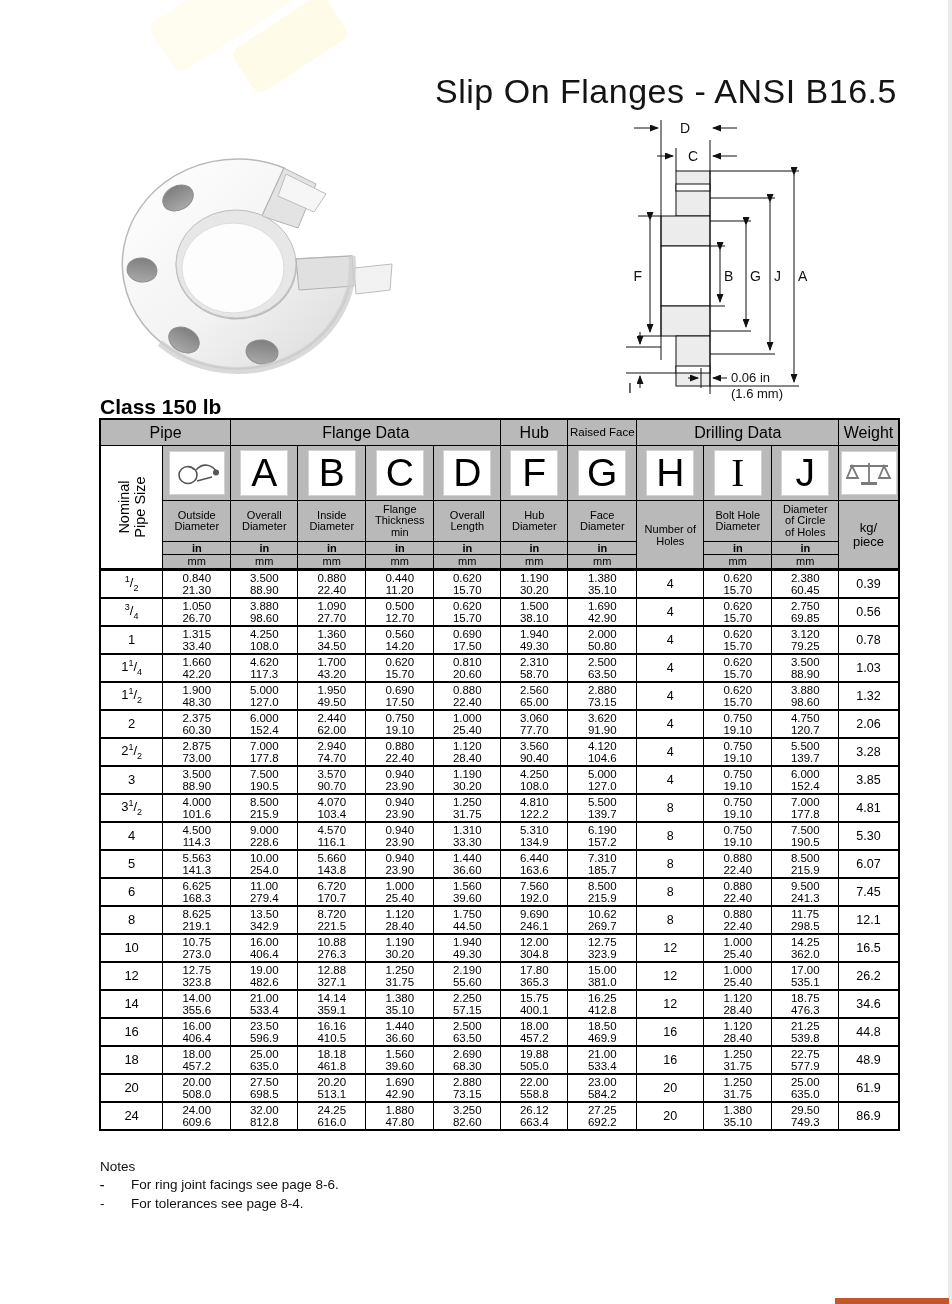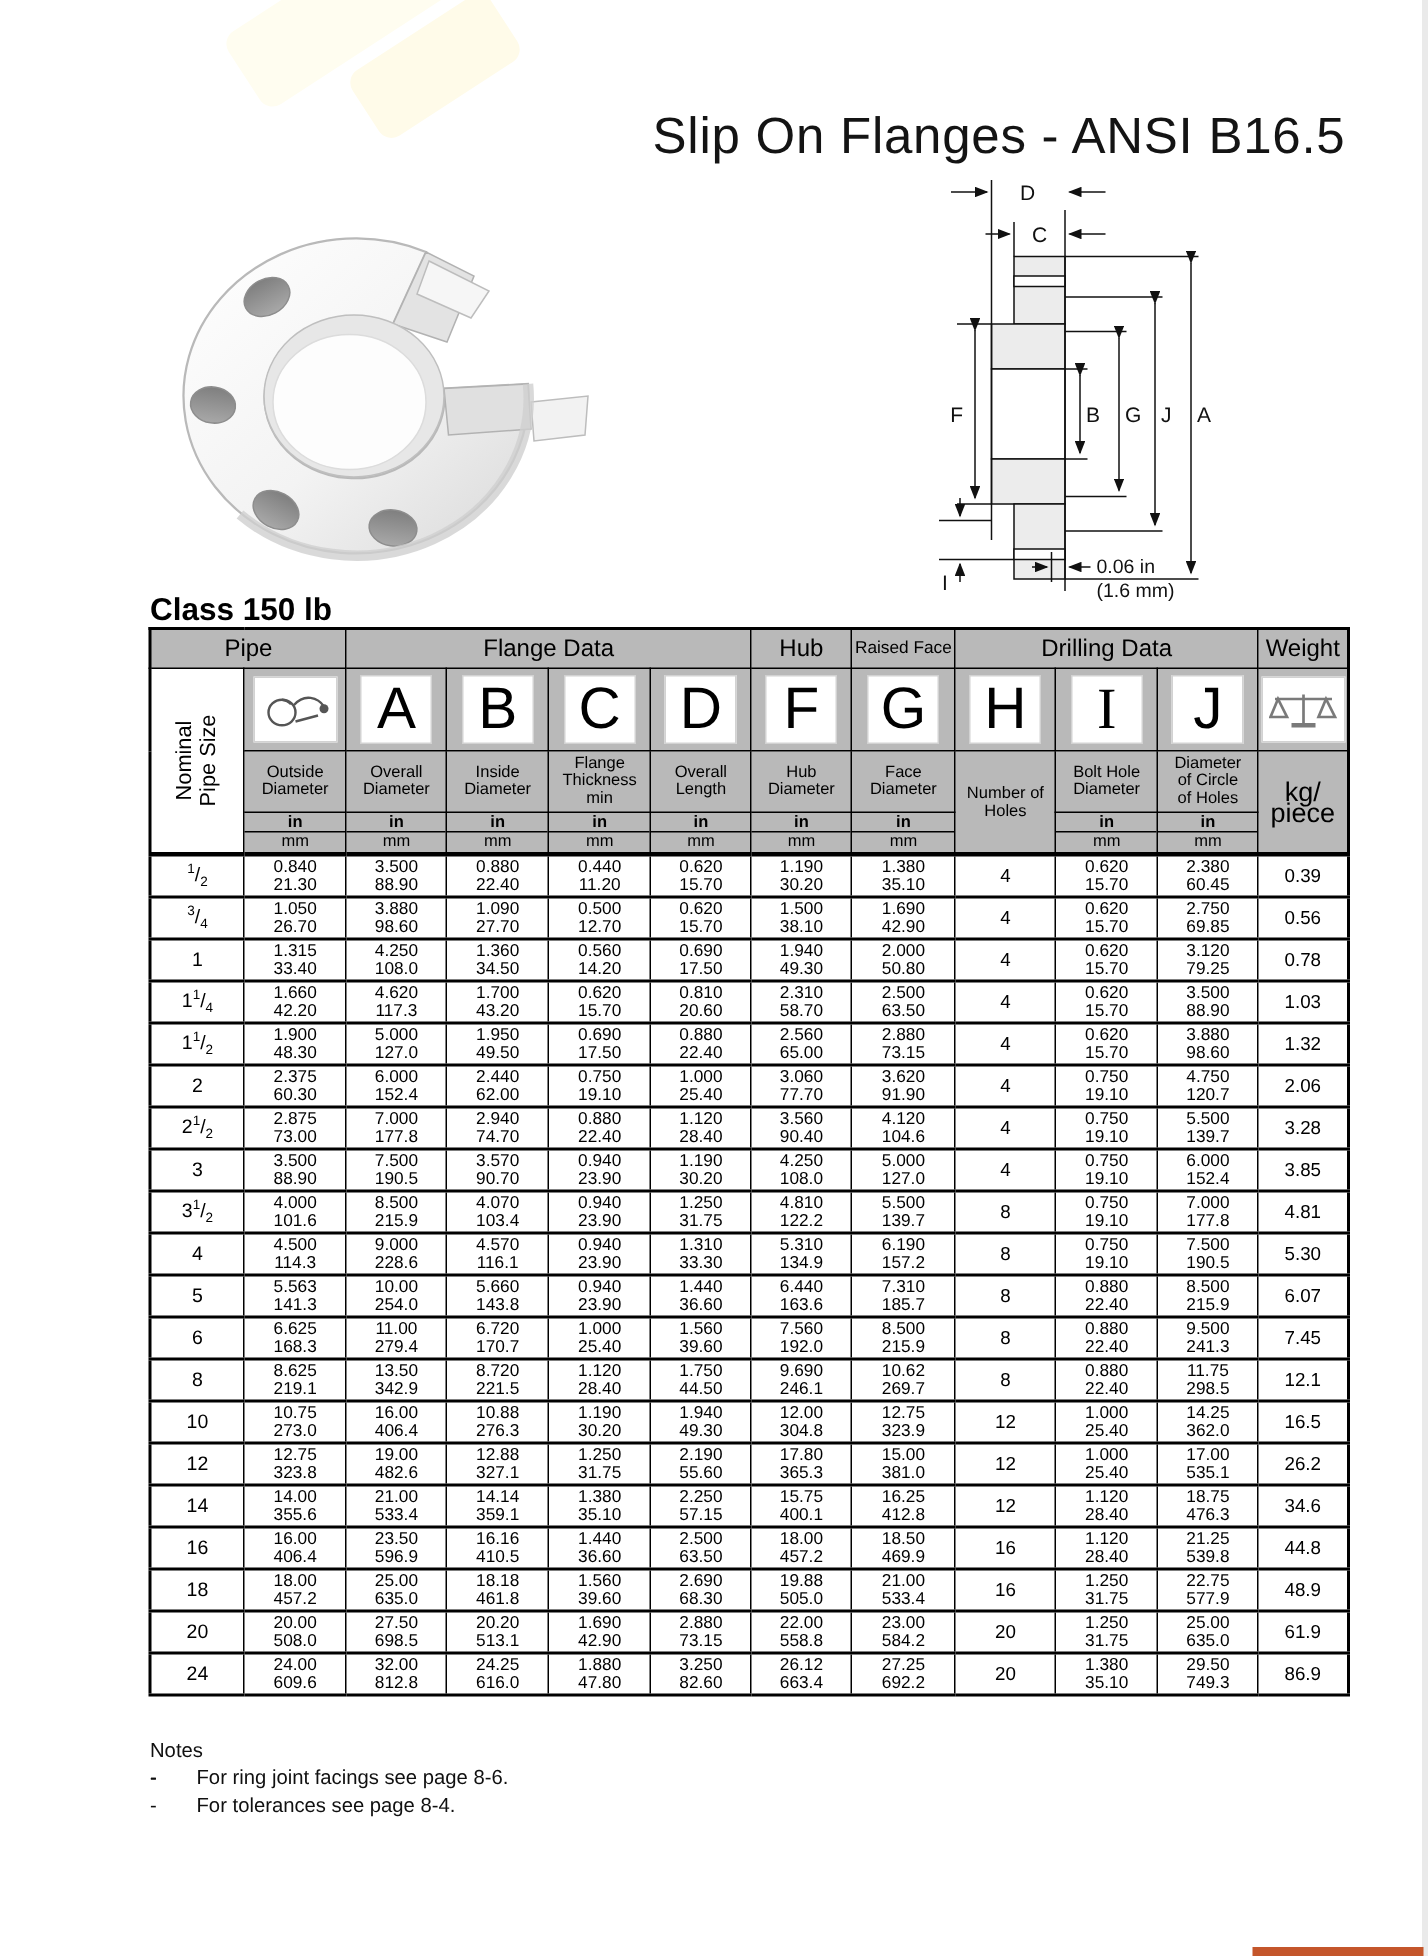--- a/index.html
+++ b/index.html
@@ -23,21 +23,21 @@
   table{border-collapse:collapse;table-layout:fixed;border:2px solid #000;}
   th,td{border:1px solid #000;padding:0;text-align:center;vertical-align:middle;font-weight:normal;}
   .gray{background:#b9b9b9;}
   .grp{height:25px;font-size:16px;}
   .grp.small{font-size:11.5px;line-height:11.5px;}
   .letter-cell{height:54px;}
   .letterbox{width:46px;height:44px;margin:3px auto;background:#fff;border:1px solid #d2d2d2;display:flex;align-items:center;justify-content:center;font-size:39px;line-height:40px;color:#000;}
   .letterbox.serif{font-family:"Liberation Serif",serif;}
   .iconbox{width:54px;height:42px;margin:4px auto;background:#fff;border:1px solid #d2d2d2;display:flex;align-items:center;justify-content:center;}
   .desc{height:38px;font-size:11px;line-height:11.5px;padding:1px 1px;}
-  .desc.kgp{font-size:18px;line-height:14px;}
+  .desc.kgp{font-size:13px;line-height:14px;}
   .holes-hd{font-size:11px;line-height:12px;}
   .ucell{height:26px;padding:0;font-size:11px;}
   .u-in{height:12px;line-height:12px;border-bottom:1px solid #000;font-weight:bold;}
   .u-mm{height:13px;line-height:13px;}
   tr.units th,th[rowspan="2"],.sizecol{border-bottom:3px solid #000;}
   .sizecol{background:#fff;}
   .vwrap{height:116px;display:flex;align-items:center;justify-content:center;overflow:visible;}
   .vlabel{transform:rotate(-90deg);font-size:14.5px;line-height:16px;text-align:center;white-space:nowrap;}
   tbody td{height:26px;font-size:11.5px;line-height:12.5px;border-bottom:2px solid #000;background:#fff;}
   tbody td .iv,tbody td .mv{display:block;}

